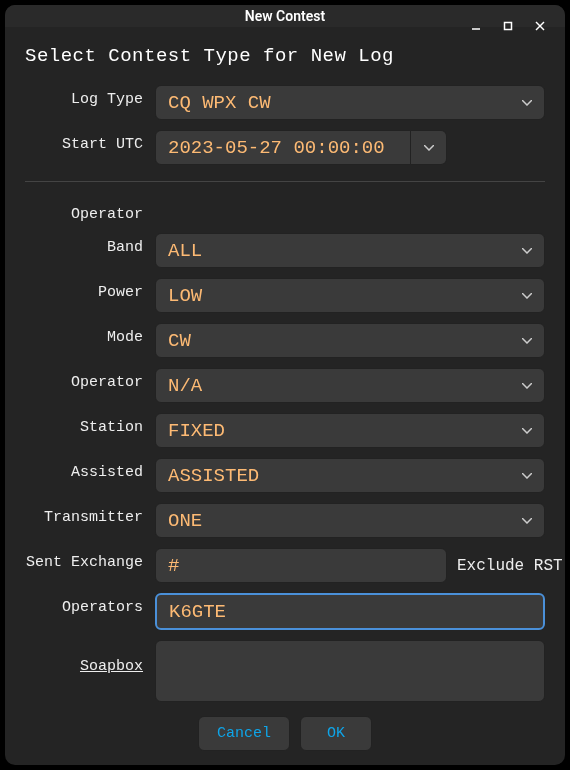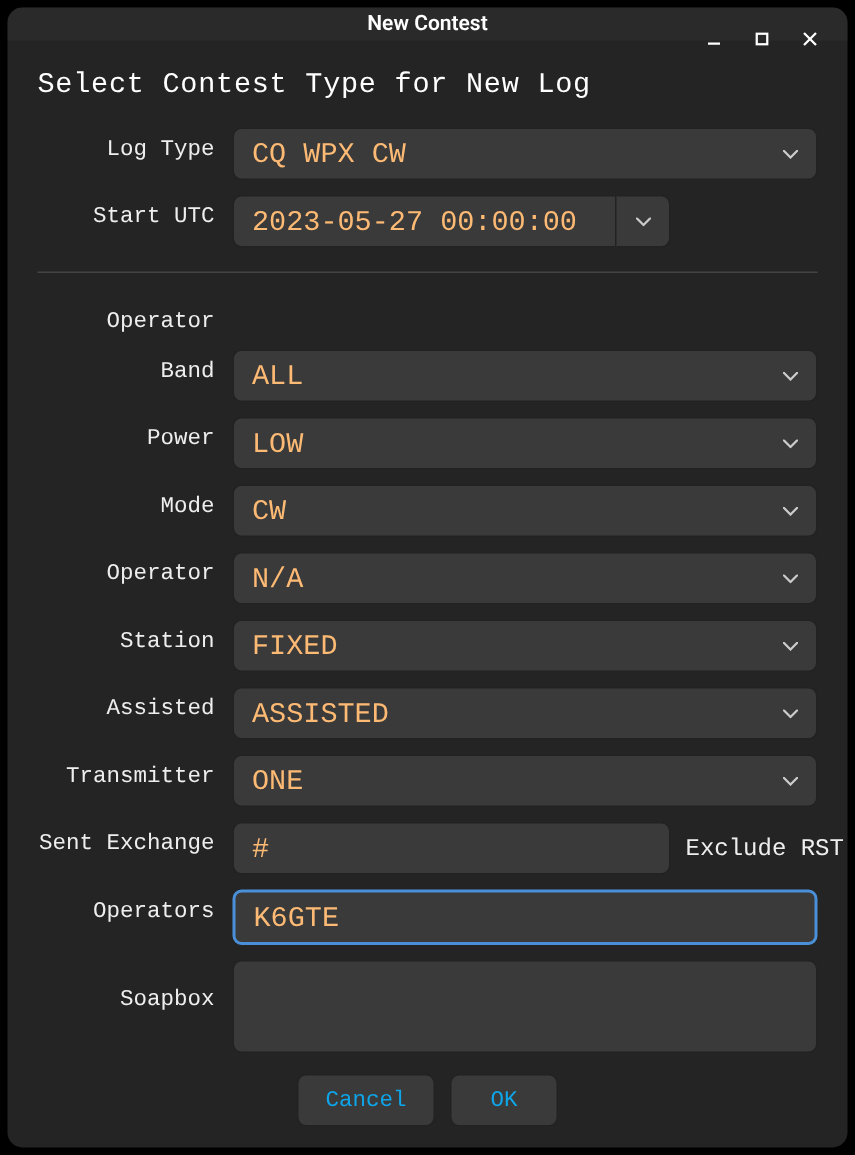--- a/index.html
+++ b/index.html
@@ -80,21 +80,21 @@
   }
   .row.tall { align-items: flex-start; }
   .label {
     width: 118px;
     text-align: right;
     font-size: 15px;
     color: #eee;
     flex-shrink: 0;
     padding-top: 6px;
   }
-  .row.tall .label { padding-top: 18px; }
+  .row.tall .label { padding-top: 18px; text-decoration: underline; }
   .field-wrap {
     flex: 1;
     display: flex;
     align-items: center;
     gap: 10px;
   }
   .select, .input, .date-input, .textarea {
     background: #3a3a3a;
     border: 1px solid #222;
     border-radius: 6px;

